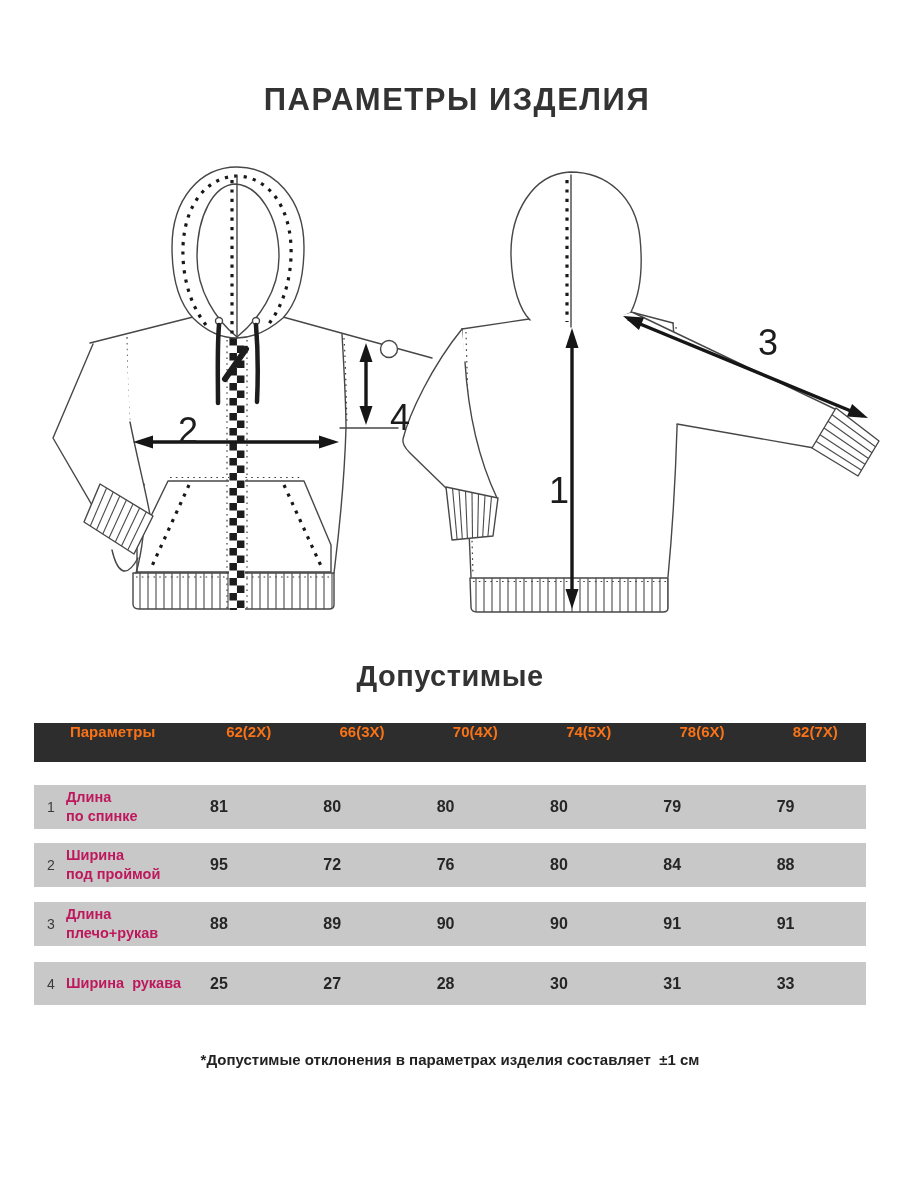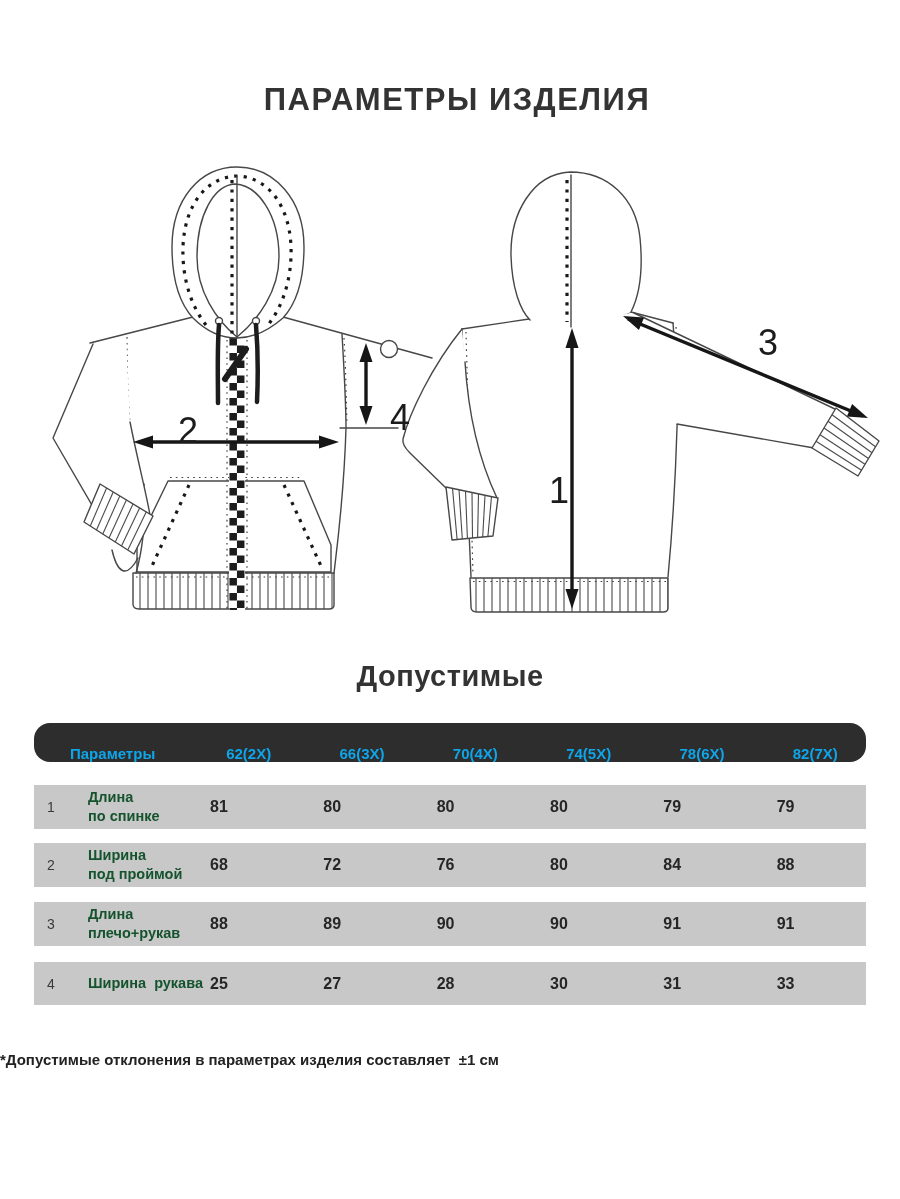--- a/index.html
+++ b/index.html
@@ -4,31 +4,31 @@
 <style>
   html,body{margin:0;padding:0;background:#fff;}
   .page{position:relative;width:900px;height:1199px;background:#fff;overflow:hidden;
         font-family:"Liberation Sans",sans-serif;}
   .title{position:absolute;top:82px;left:14px;right:0;text-align:center;
          font-size:31px;font-weight:700;letter-spacing:1.5px;color:#333;}
   .art{position:absolute;left:40px;top:150px;width:850px;height:490px;}
   .subtitle{position:absolute;top:660px;left:0;right:0;text-align:center;
             font-size:29px;font-weight:700;letter-spacing:.5px;color:#333;}
   .spec{position:absolute;left:34px;top:723px;width:832px;}
-  .thead{height:39px;background:#2d2d2d;color:#0ea5e9;display:flex;align-items:flex-end;border-radius:16px;}
+  .thead{height:39px;background:#2d2d2d;color:#f97316;display:flex;align-items:flex-start;}
   .thead .pl{width:176px;padding-left:36px;font-size:15px;font-weight:700;box-sizing:border-box;}
   .sizes,.vals{flex:1;display:flex;padding-right:12px;gap:36px;}
   .sizes div{flex:1;text-align:center;font-size:15px;font-weight:700;}
   .trow{display:flex;align-items:center;background:#c8c8c8;height:44px;}
   .m1{margin-top:23px}.m2{margin-top:14px}.m3{margin-top:15px}.m4{margin-top:16px;height:43px}
   .lab{width:176px;display:flex;align-items:center;box-sizing:border-box;}
   .num{width:26px;margin-left:4px;text-align:center;font-size:14px;color:#3a3a3a;}
-  .lbl{margin-left:24px;font-size:14.5px;font-weight:700;color:#14532d;line-height:1.3;white-space:pre-wrap;}
+  .lbl{margin-left:2px;font-size:14.5px;font-weight:700;color:#be185d;line-height:1.3;white-space:pre-wrap;}
   .vals div{flex:1;font-size:16px;font-weight:700;color:#262626;}
-  .foot{position:absolute;top:1051px;left:0;right:0;text-align:left;
+  .foot{position:absolute;top:1051px;left:0;right:0;text-align:center;
         font-size:15px;font-weight:700;color:#222;white-space:pre-wrap;}
   
   .s{fill:none;stroke:#474747;stroke-width:1.4;stroke-linecap:round;stroke-linejoin:round;}
   .sf{fill:#fff;stroke:#474747;stroke-width:1.4;stroke-linejoin:round;}
   .w{fill:#fff;stroke:none;}
   .d{fill:none;stroke:#3f3f3f;stroke-width:1.2;stroke-dasharray:1.6 4.2;}
   .db{fill:none;stroke:#181818;stroke-width:3.2;stroke-dasharray:3.2 6.2;}
   .rib{stroke:#4a4a4a;stroke-width:1.1;}
   .cord{fill:none;stroke:#1d1d1d;stroke-linecap:round;}
   .meas{stroke:#161616;stroke-width:3.4;}
@@ -211,21 +211,21 @@
       </div>
     </div>
 
     <div class="trow m2">
       <div class="lab">
         <span class="num">2</span>
         <span class="lbl">Ширина
 под проймой</span>
       </div>
       <div class="vals">
-        <div>68</div>
+        <div>95</div>
         <div>72</div>
         <div>76</div>
         <div>80</div>
         <div>84</div>
         <div>88</div>
       </div>
     </div>
 
     <div class="trow m3">
       <div class="lab">

